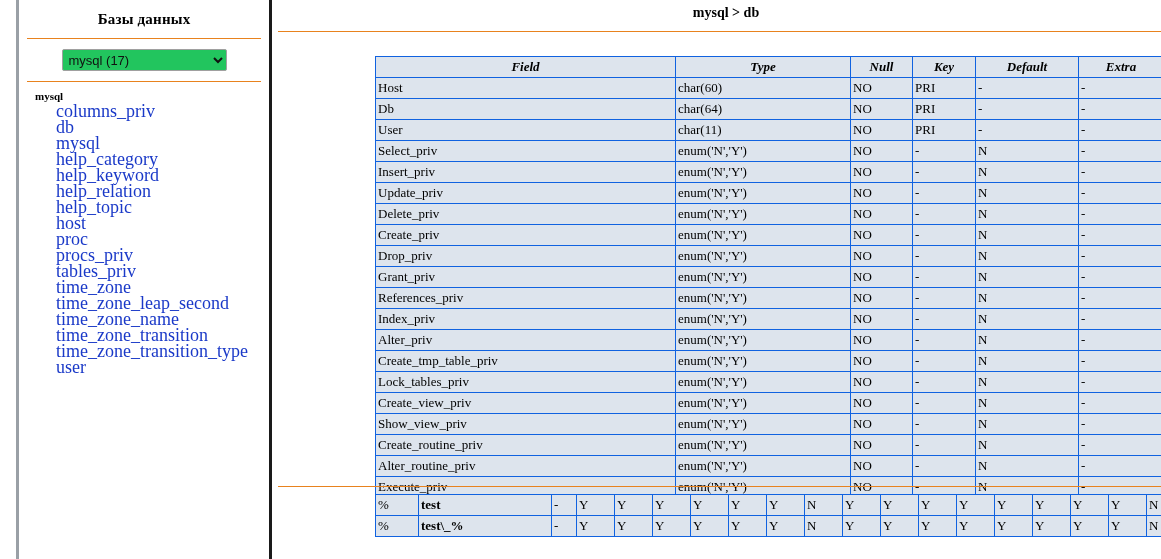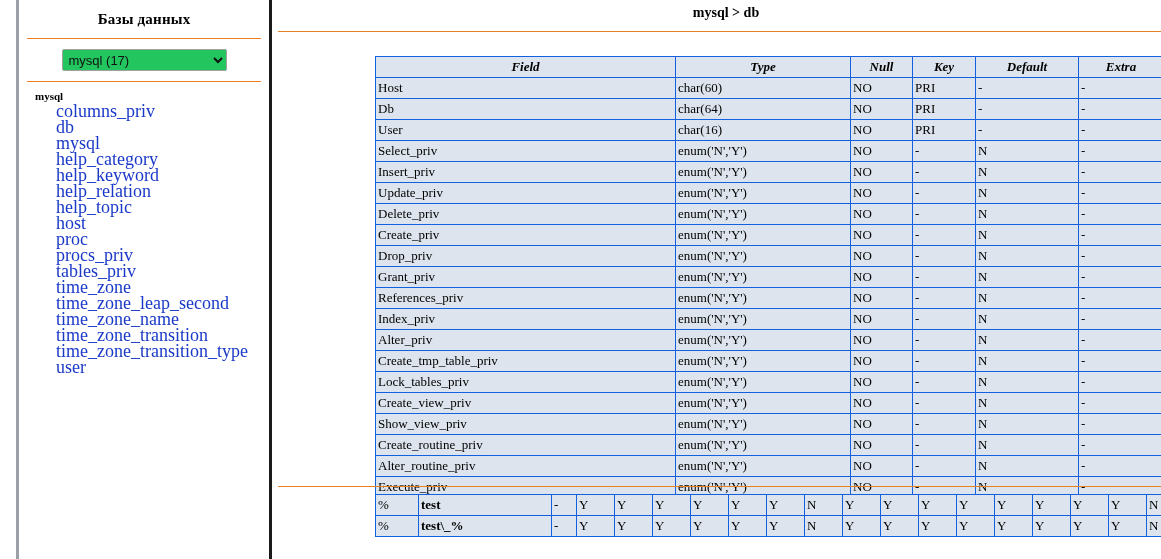--- a/index.html
+++ b/index.html
@@ -252,21 +252,21 @@
             <tr>
               <td>Db</td>
               <td>char(64)</td>
               <td>NO</td>
               <td>PRI</td>
               <td>-</td>
               <td>-</td>
             </tr>
             <tr>
               <td>User</td>
-              <td>char(16)</td>
+              <td>char(11)</td>
               <td>NO</td>
               <td>PRI</td>
               <td>-</td>
               <td>-</td>
             </tr>
             <tr>
               <td>Select_priv</td>
               <td>enum('N','Y')</td>
               <td>NO</td>
               <td>-</td>

